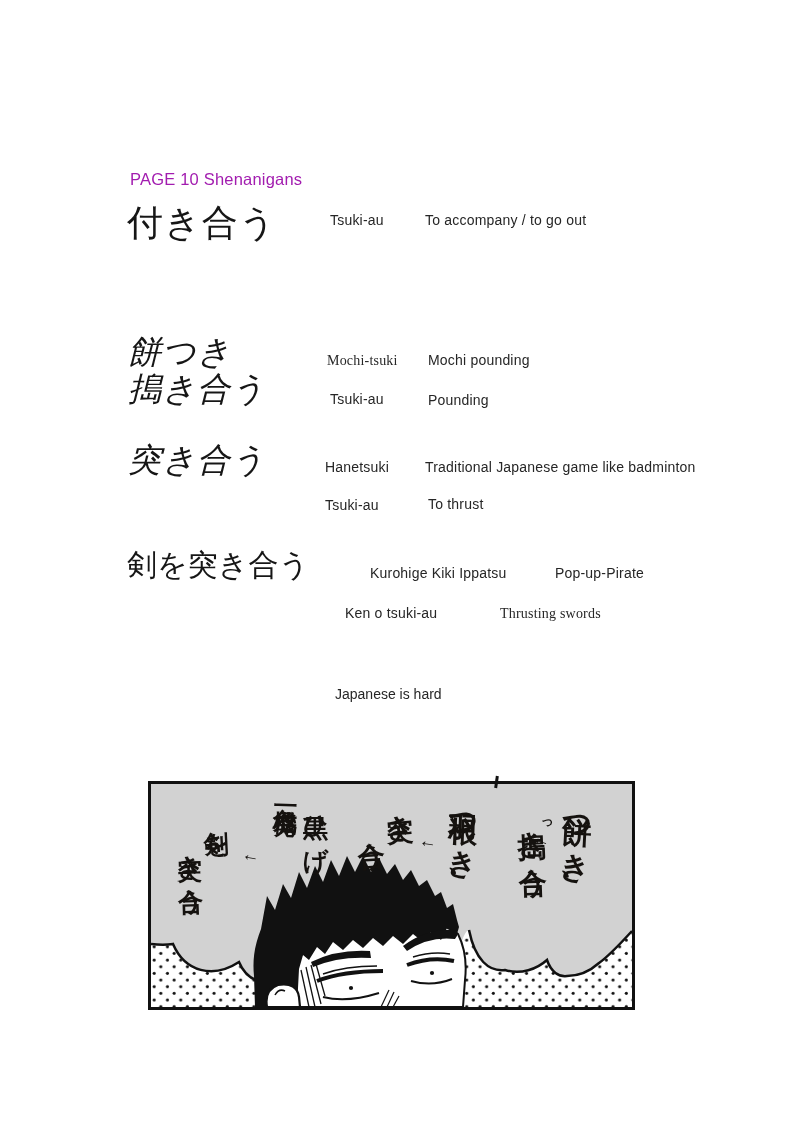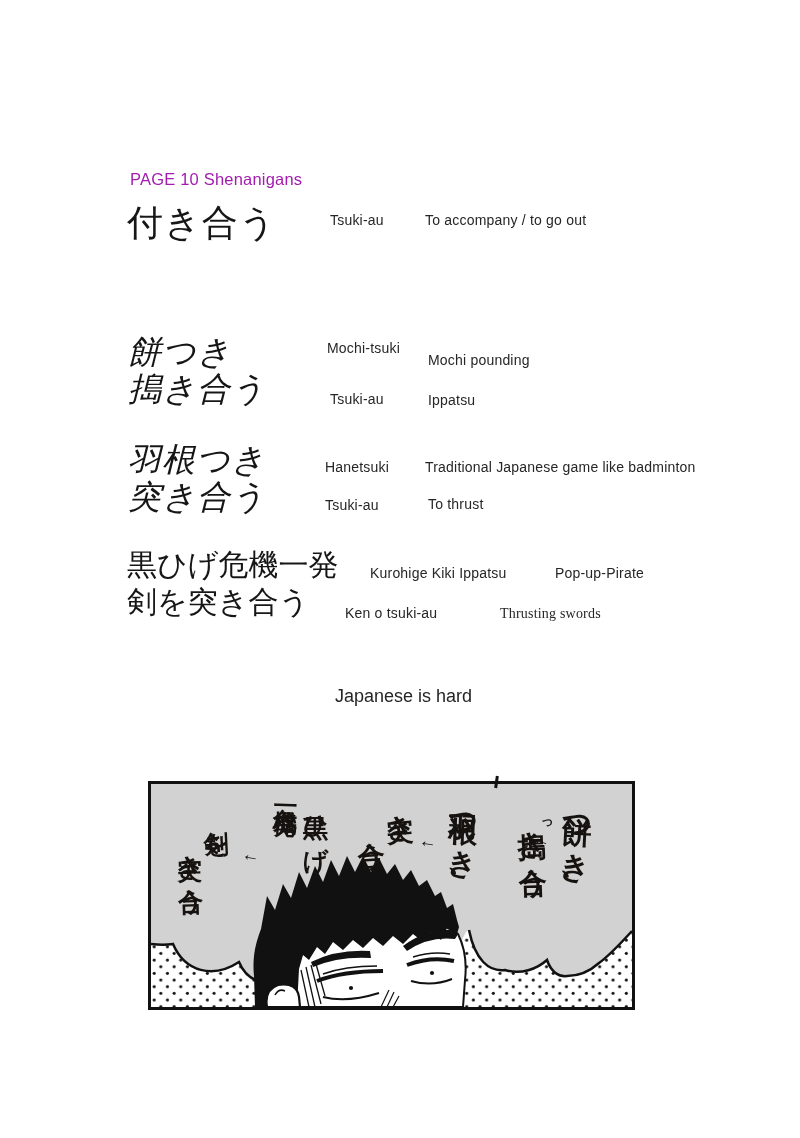--- a/index.html
+++ b/index.html
@@ -8,21 +8,21 @@
     font-family:"Liberation Sans","DejaVu Sans",sans-serif;
     color:#1d1d1b;
   }
   .abs{position:absolute;}
   
   .hdr{left:130px;top:170px;font-size:16.5px;letter-spacing:.2px;color:#a21caf;}
   .jp-big{font-size:36px;line-height:40px;letter-spacing:1px;color:#161616;margin-top:13px;}
   .jp-med{font-size:33px;line-height:37px;letter-spacing:1px;color:#161616;font-style:italic;}
   .jp-sm{font-size:30px;line-height:37px;letter-spacing:0px;color:#161616;}
   .gloss{font-size:14px;color:#262626;letter-spacing:.2px;white-space:nowrap;margin-top:7px;}
-  .note{font-size:18px;color:#262626;}
+  .note{font-size:14px;color:#262626;}
   
   .panel{
     left:148px;top:781px;width:487px;height:229px;
     border:3px solid #111;box-sizing:border-box;background:#d2d2d2;
   }
   .panel svg{position:absolute;left:0;top:0;}
   .hw{
     position:absolute;
     writing-mode:vertical-rl;text-orientation:upright;
     font-weight:bold;color:#15120f;letter-spacing:2px;line-height:1;
@@ -39,36 +39,34 @@
 <div class="abs hdr">PAGE 10 Shenanigans</div>
 
 <div class="abs jp-big" style="left:127px;top:190px;">付き合う</div>
 <div class="abs gloss" style="left:330px;top:205px;">Tsuki-au</div>
 <div class="abs gloss" style="left:425px;top:205px;">To accompany / to go out</div>
 
 <div class="abs jp-med" style="left:128px;top:333px;">
   <div>餅つき</div>
   <div>搗き合う</div>
 </div>
-<div class="abs gloss" style="left:327px;top:333px;">Mochi-tsuki</div>
+<div class="abs gloss" style="left:327px;top:346px;font-family:Liberation Serif, serif;">Mochi-tsuki</div>
 <div class="abs gloss" style="left:428px;top:345px;">Mochi pounding</div>
 <div class="abs gloss" style="left:330px;top:384px;">Tsuki-au</div>
-<div class="abs gloss" style="left:428px;top:385px;">Ippatsu</div>
+<div class="abs gloss" style="left:428px;top:385px;">Pounding</div>
 
 <div class="abs jp-med" style="left:128px;top:441px;">
-  <div>羽根つき</div>
   <div>突き合う</div>
 </div>
 <div class="abs gloss" style="left:325px;top:452px;">Hanetsuki</div>
 <div class="abs gloss" style="left:425px;top:452px;">Traditional Japanese game like badminton</div>
 <div class="abs gloss" style="left:325px;top:490px;">Tsuki-au</div>
 <div class="abs gloss" style="left:428px;top:489px;text-align:right;">To thrust</div>
 
 <div class="abs jp-sm" style="left:127px;top:546px;">
-  <div>黒ひげ危機一発</div>
   <div>剣を突き合う</div>
 </div>
 <div class="abs gloss" style="left:370px;top:558px;">Kurohige Kiki Ippatsu</div>
 <div class="abs gloss" style="left:555px;top:558px;">Pop-up-Pirate</div>
 <div class="abs gloss" style="left:345px;top:598px;">Ken o tsuki-au</div>
 <div class="abs gloss" style="left:500px;top:599px;font-family:Liberation Serif, serif;">Thrusting swords</div>
 
 <div class="abs note" style="left:335px;top:686px;">Japanese is hard</div>
 
 <div class="abs panel">

